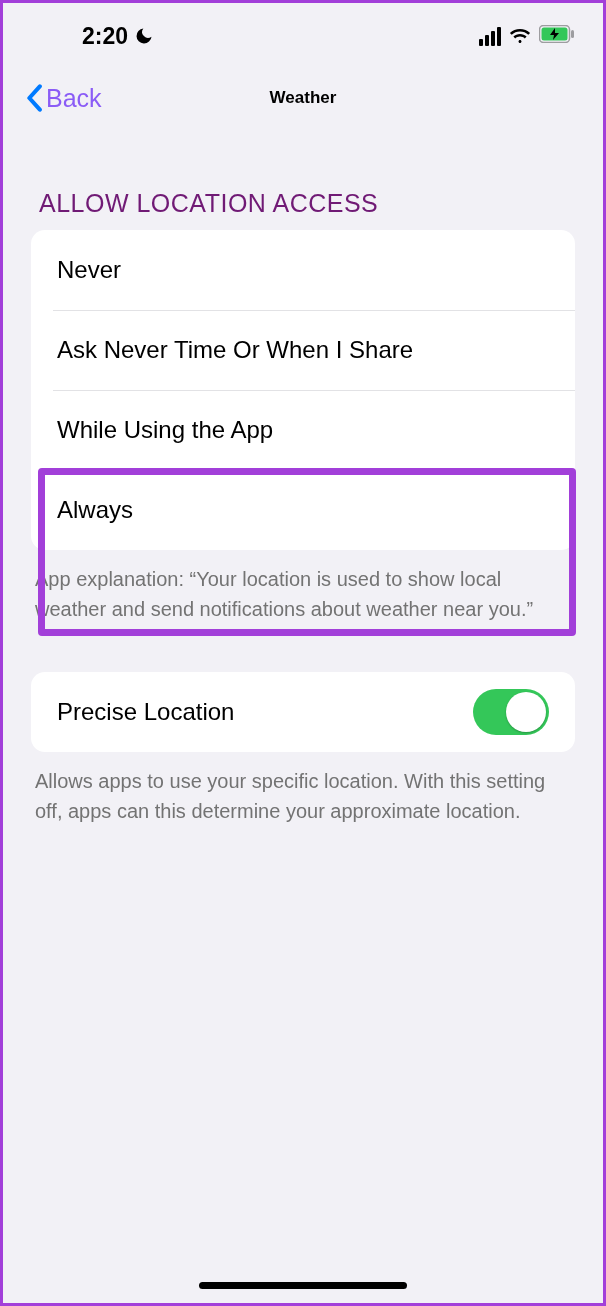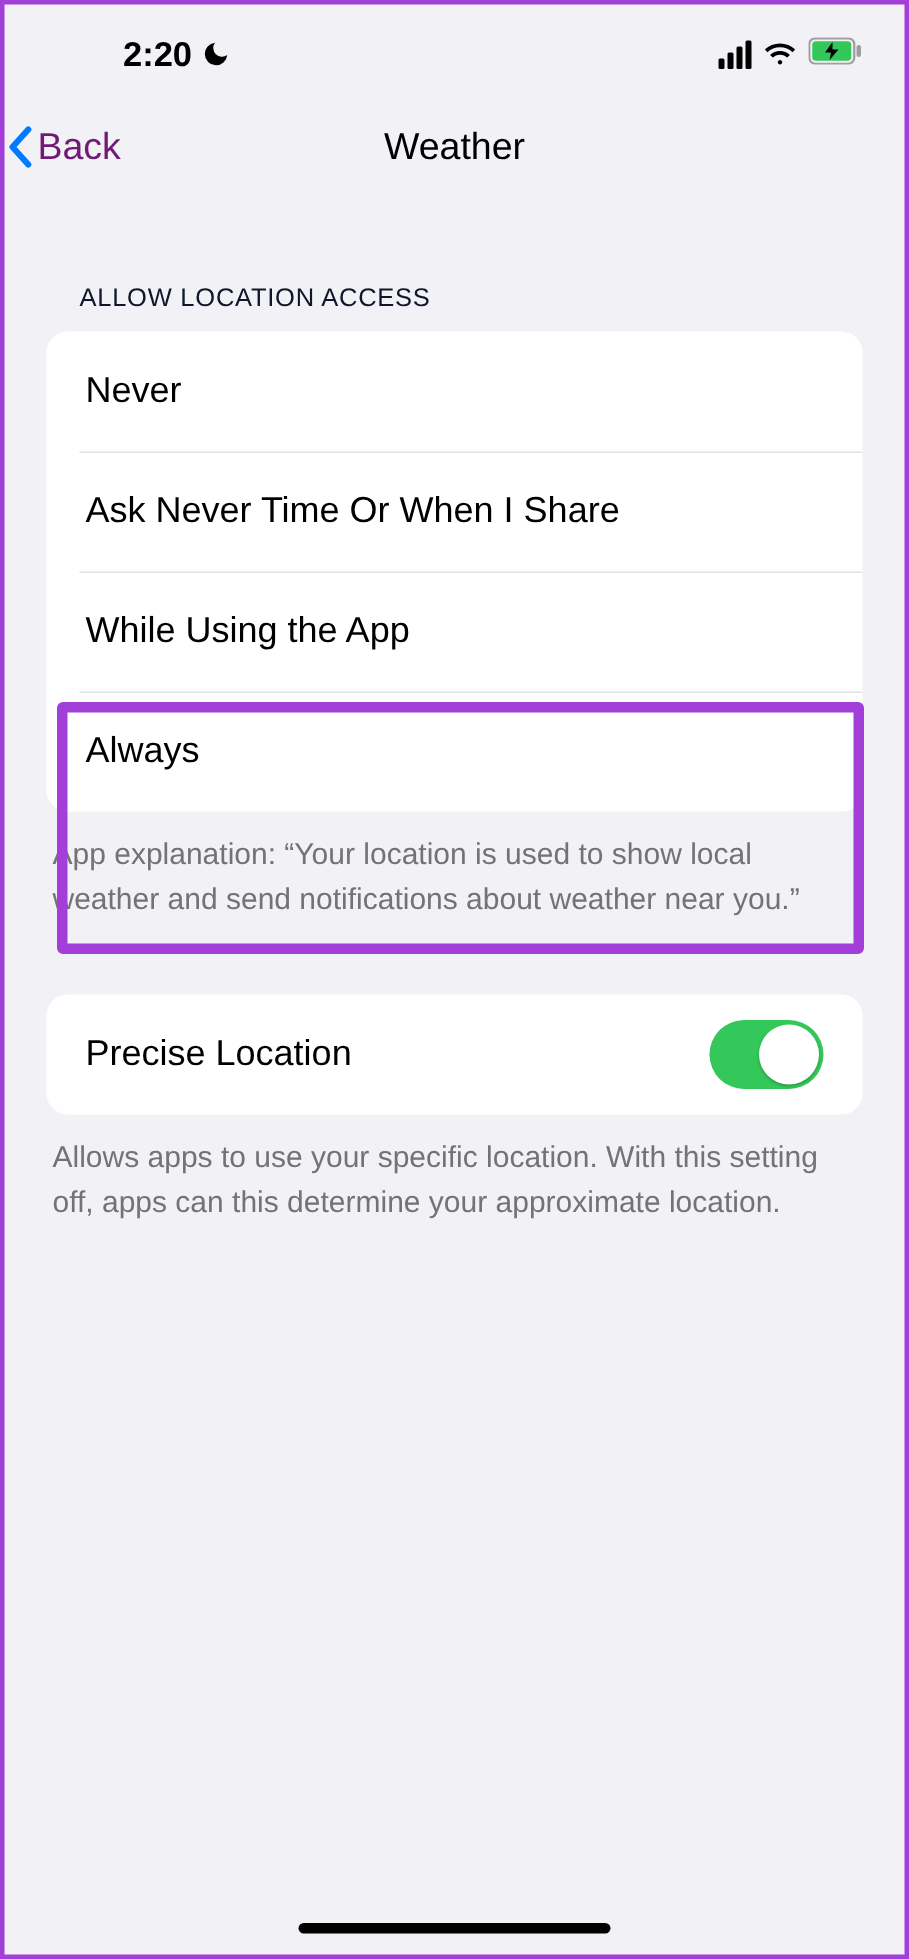--- a/index.html
+++ b/index.html
@@ -59,41 +59,41 @@
   .nav-bar {
     position: relative;
     height: 70px;
     display: flex;
     align-items: center;
     justify-content: center;
     margin-top: 8px;
   }
   .back-area {
     position: absolute;
-    left: 0;
-    display: flex;
-    align-items: center;
-    color: #701a75;
+    left: 21px;
+    display: flex;
+    align-items: center;
+    color: #8b5cf6;
     font-size: 25px;
   }
   .back-chevron {
     display: inline-flex;
     margin-right: 2px;
   }
   .nav-title {
+    font-size: 17px;
+    font-weight: 700;
+    color: #000;
+  }
+  
+  .section-header {
+    padding: 56px 34px 12px 36px;
     font-size: 25px;
-    font-weight: 400;
-    color: #000;
-  }
-  
-  .section-header {
-    padding: 56px 34px 12px 50px;
-    font-size: 17px;
     letter-spacing: 0.5px;
-    color: #0f172a;
+    color: #701a75;
     text-transform: uppercase;
   }
   
   .card {
     background: #fff;
     border-radius: 14px;
     margin: 0 28px;
     overflow: hidden;
   }
   .row {

